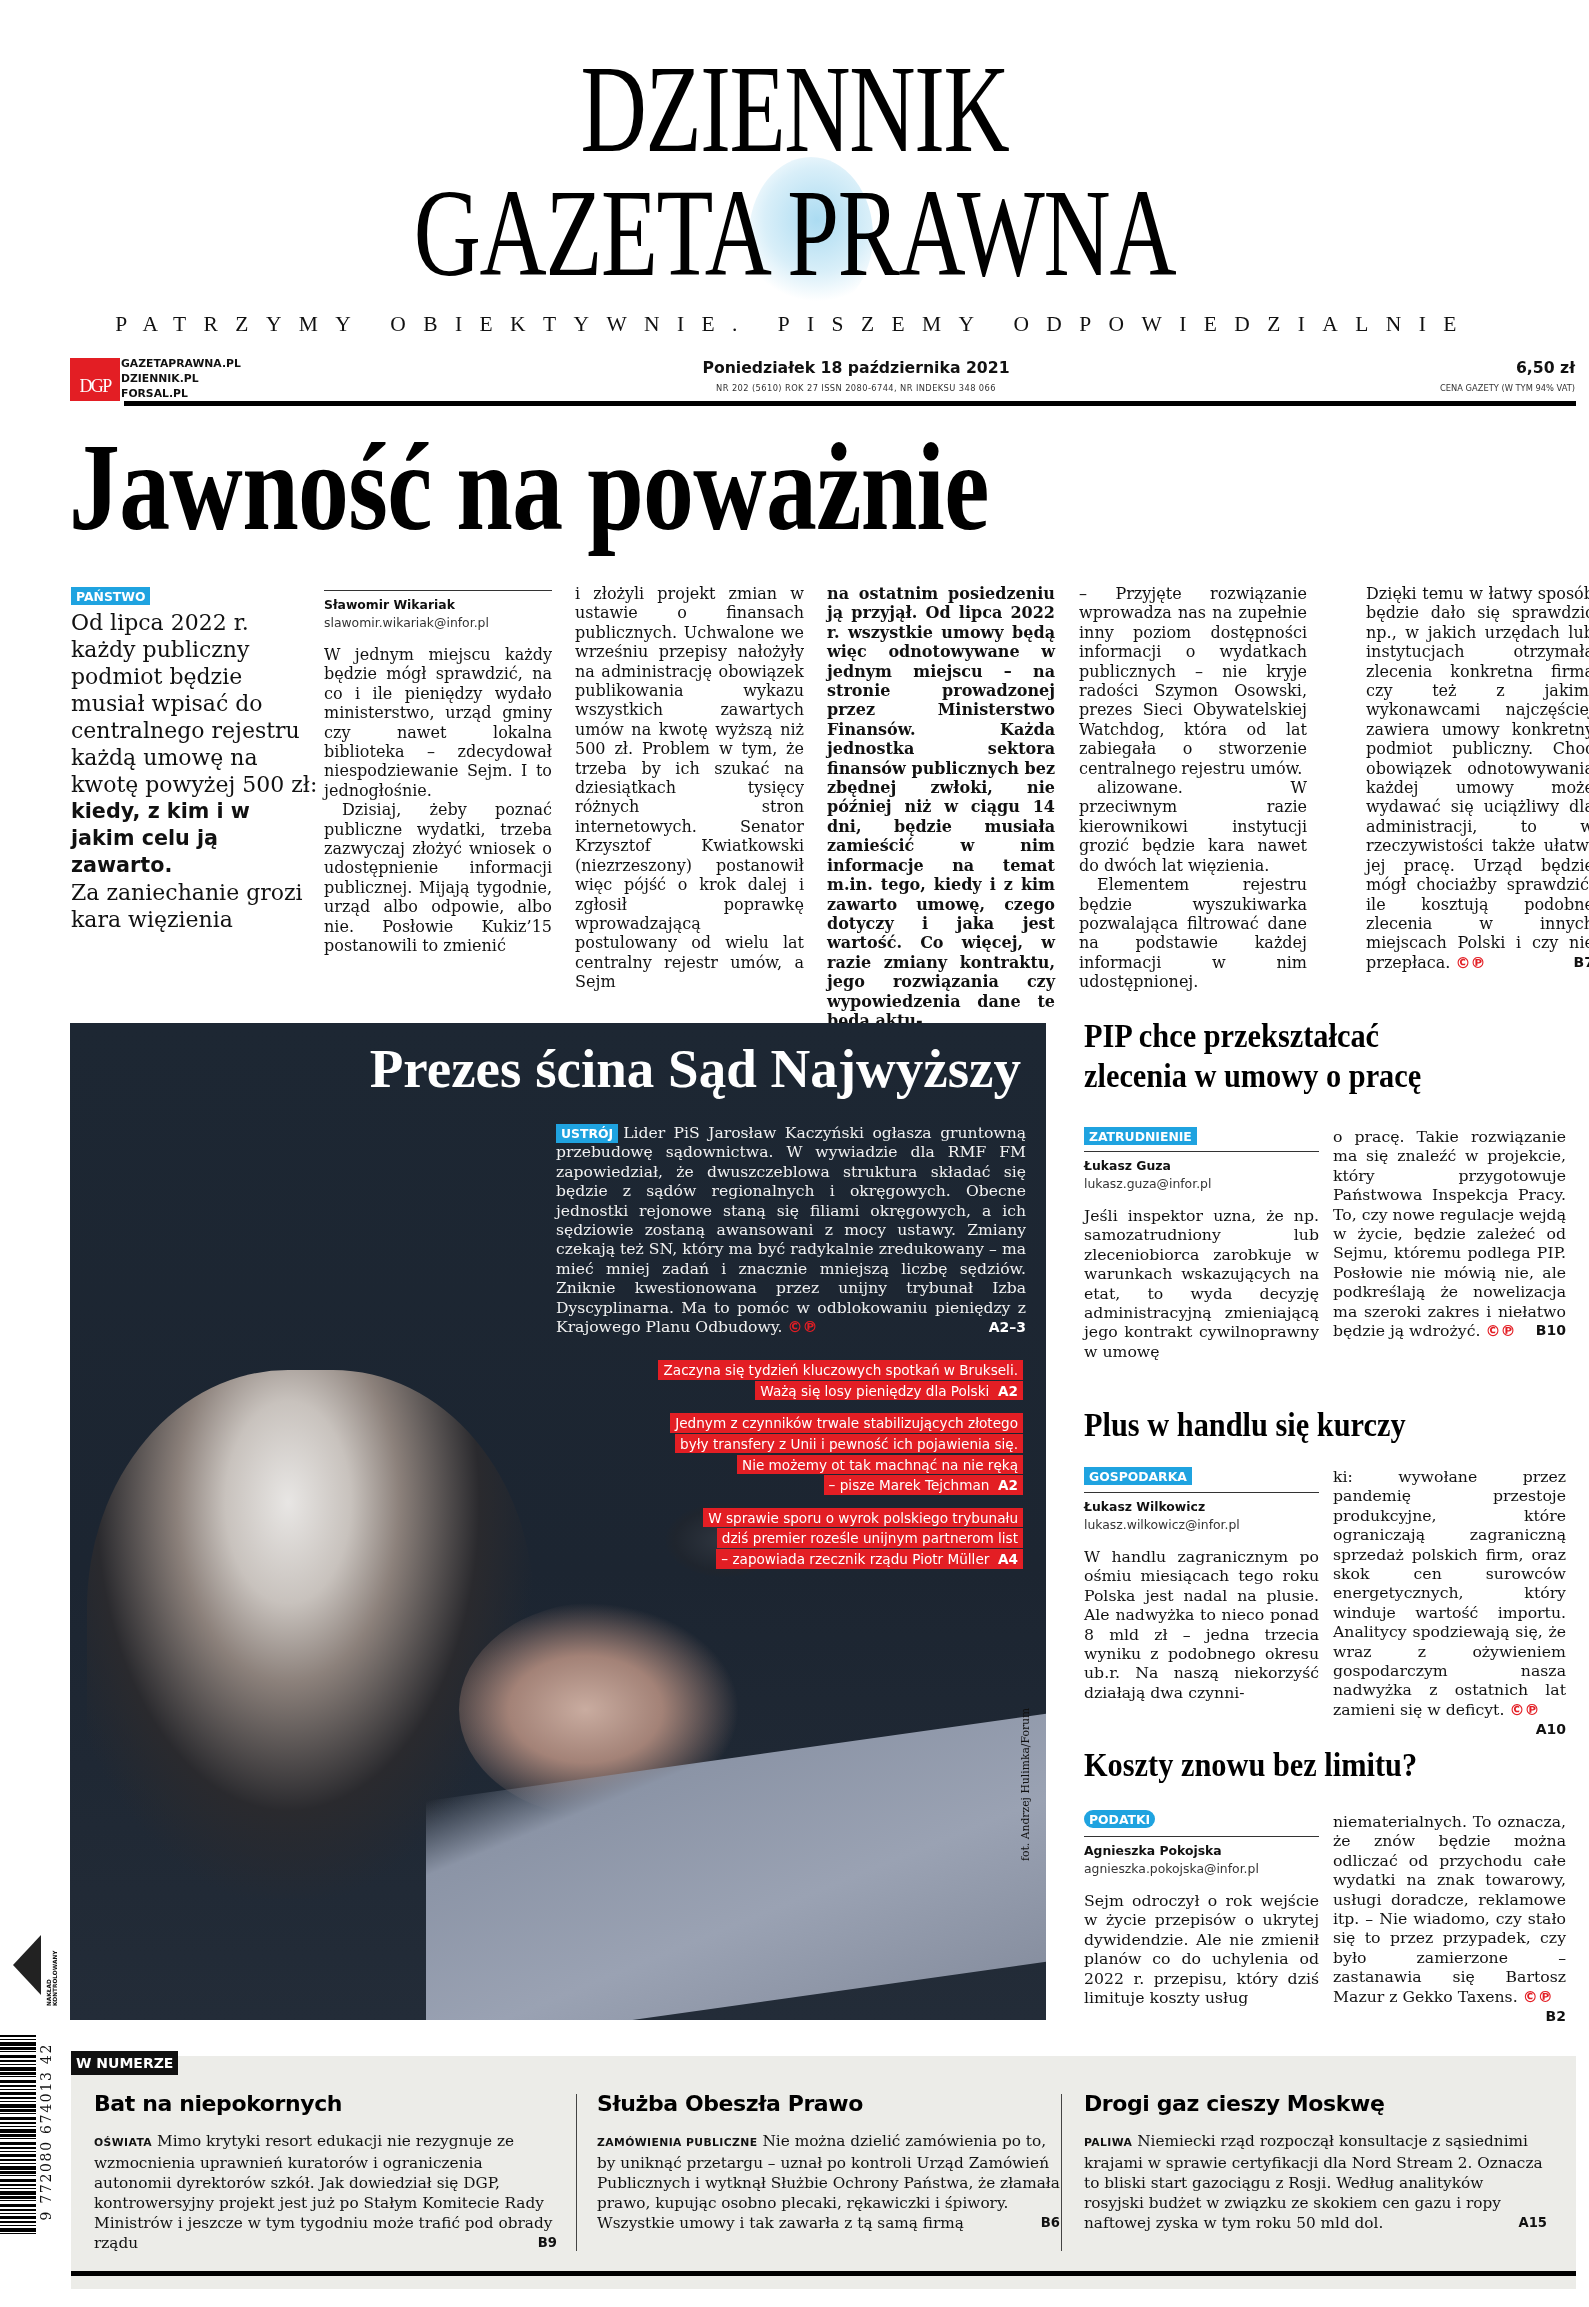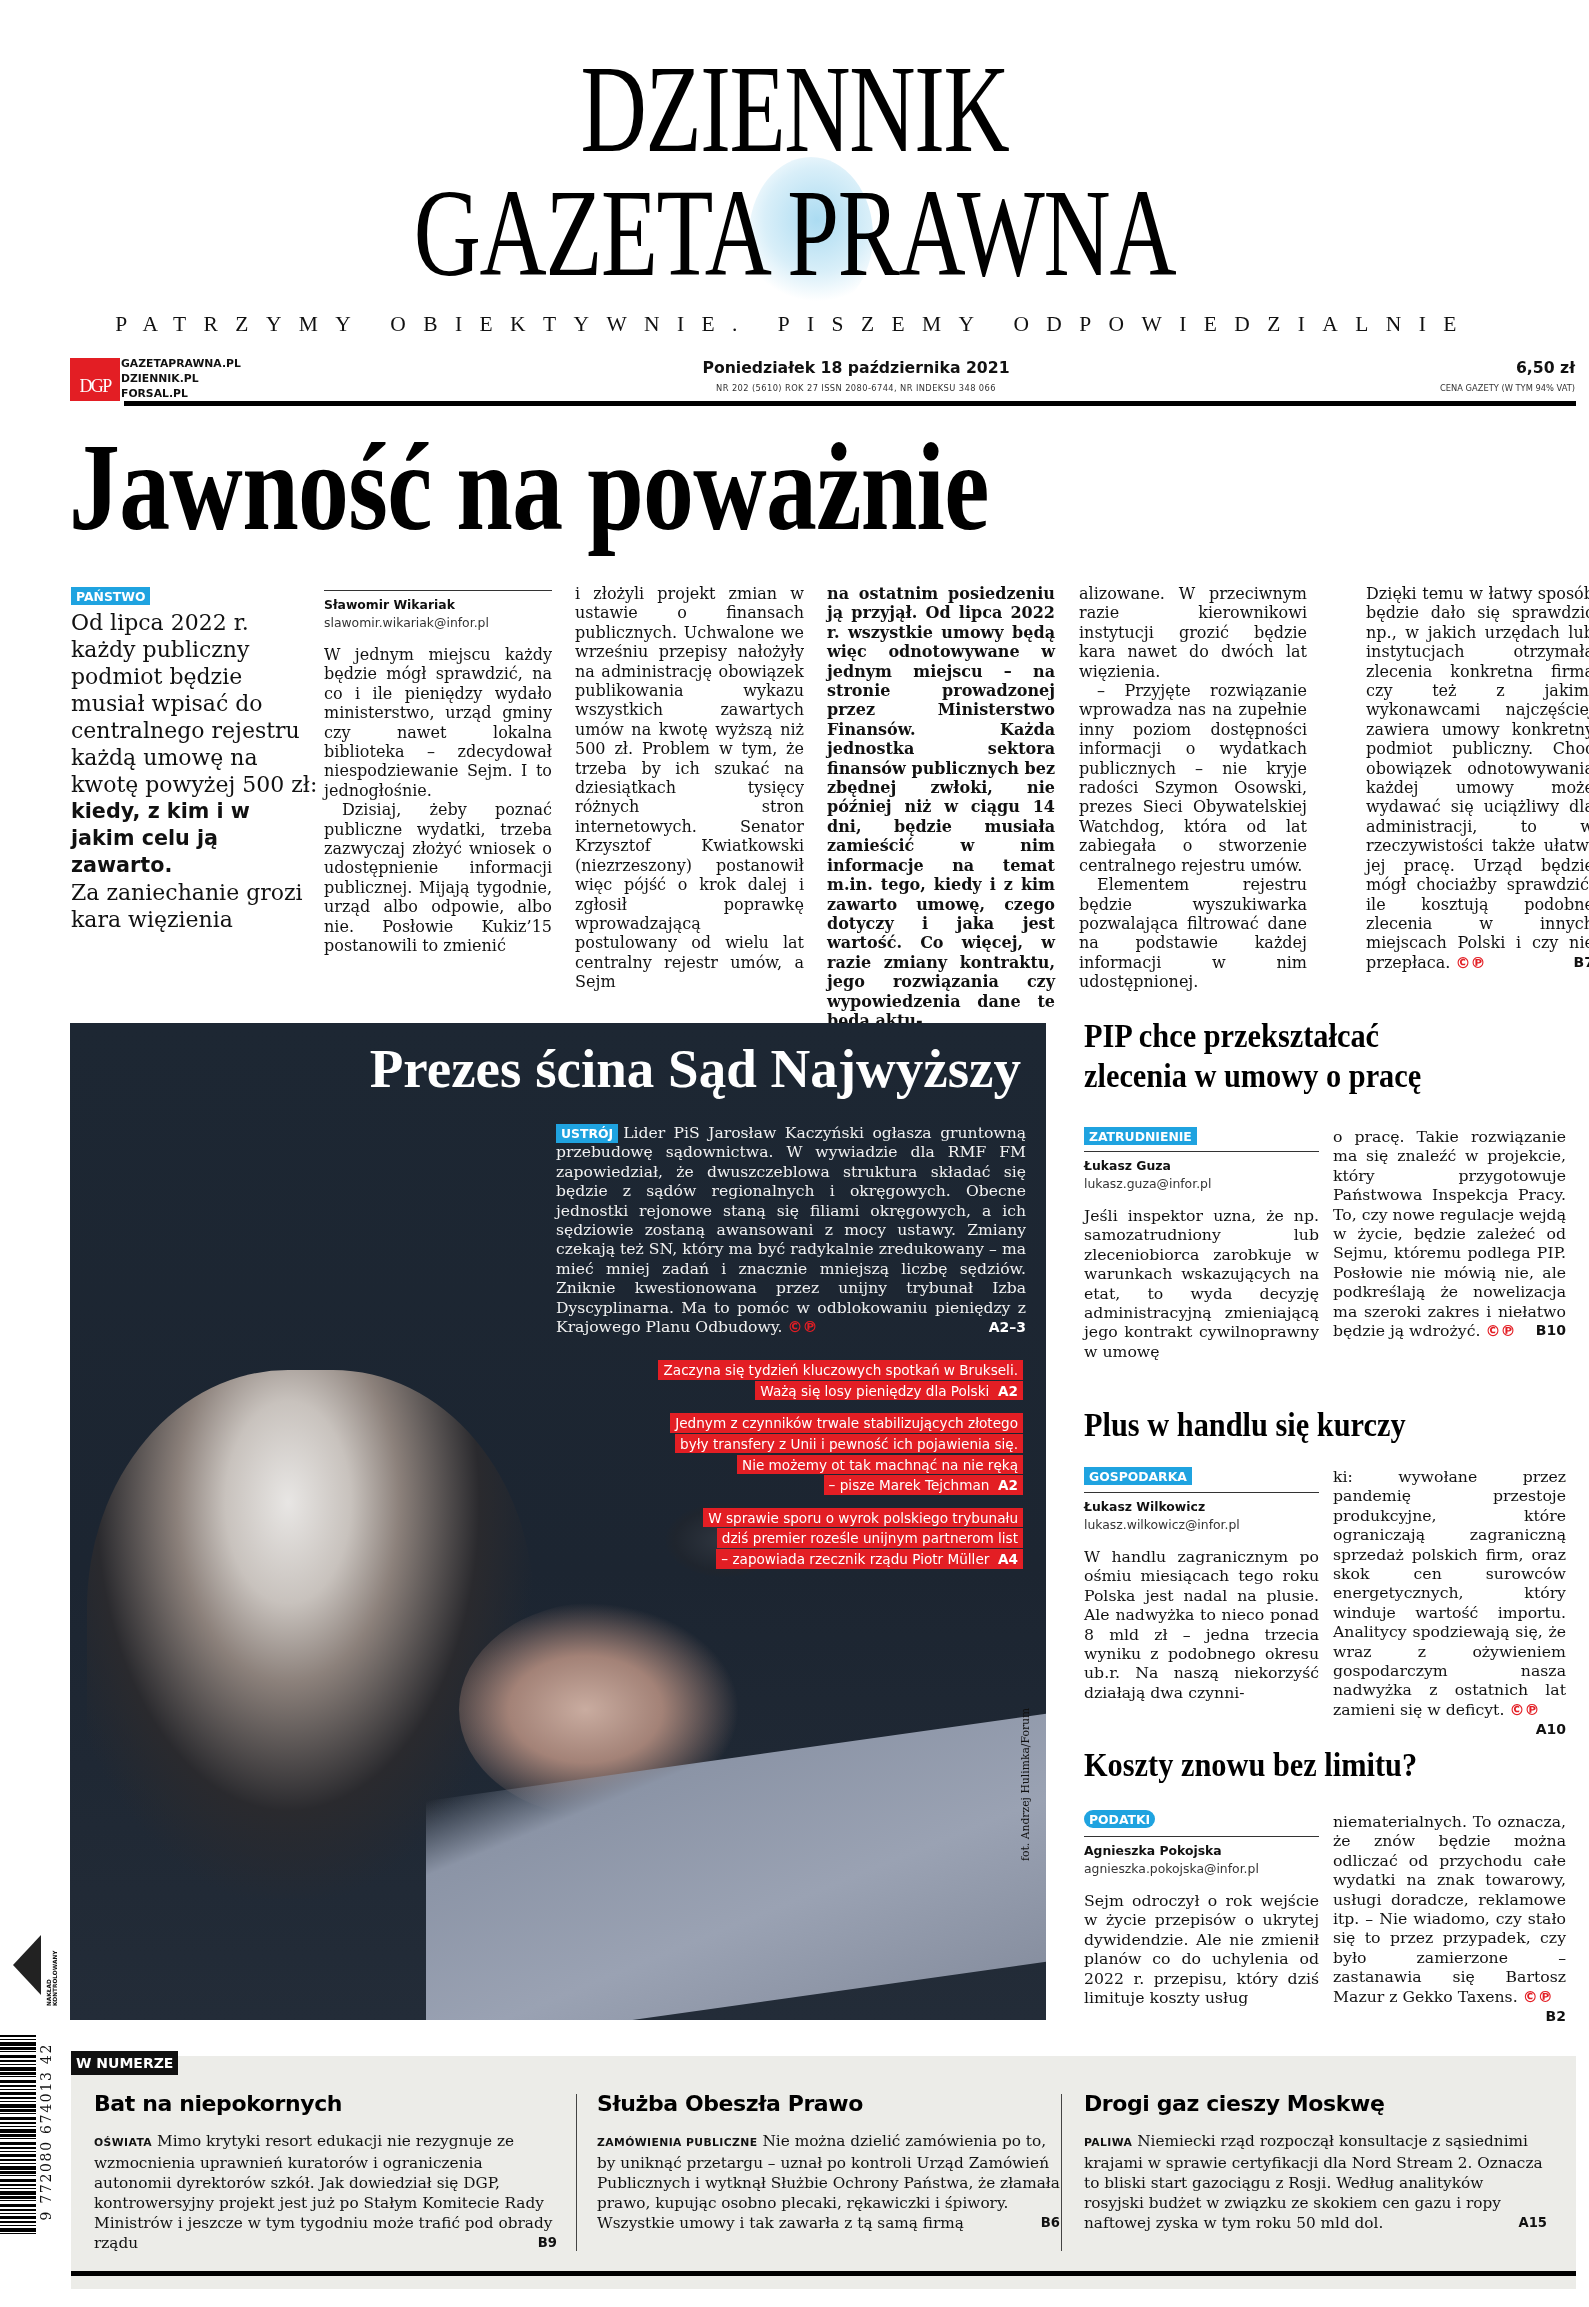--- a/index.html
+++ b/index.html
@@ -206,22 +206,22 @@
   <p>W jednym miejscu każdy będzie mógł sprawdzić, na co i ile pieniędzy wydało ministerstwo, urząd gminy czy nawet lokalna biblioteka – zdecydował niespodziewanie Sejm. I to jednogłośnie.</p>
   <p>Dzisiaj, żeby poznać publiczne wydatki, trzeba zazwyczaj złożyć wniosek o udostępnienie informacji publicznej. Mijają tygodnie, urząd albo odpowie, albo nie. Posłowie Kukiz’15 postanowili to zmienić</p>
 </div>
 <div class="col" style="left:575px; top:584px; width:229px;">
   <p>i złożyli projekt zmian w ustawie o finansach publicznych. Uchwalone we wrześniu przepisy nałożyły na administrację obowiązek publikowania wykazu wszystkich zawartych umów na kwotę wyższą niż 500 zł. Problem w tym, że trzeba by ich szukać na dziesiątkach tysięcy różnych stron internetowych. Senator Krzysztof Kwiatkowski (niezrzeszony) postanowił więc pójść o krok dalej i zgłosił poprawkę wprowadzającą postulowany od wielu lat centralny rejestr umów, a Sejm</p>
 </div>
 <div class="col" style="left:827px; top:584px; width:228px;font-weight:bold;">
   <p>na ostatnim posiedzeniu ją przyjął. Od lipca 2022 r. wszystkie umowy będą więc odnotowywane w jednym miejscu – na stronie prowadzonej przez Ministerstwo Finansów. Każda jednostka sektora finansów publicznych bez zbędnej zwłoki, nie później niż w ciągu 14 dni, będzie musiała zamieścić w nim informacje na temat m.in. tego, kiedy i z kim zawarto umowę, czego dotyczy i jaka jest wartość. Co więcej, w razie zmiany kontraktu, jego rozwiązania czy wypowiedzenia dane te będą aktu-</p>
 </div>
 <div class="col" style="left:1079px; top:584px; width:228px;">
+  <p>– Przyjęte rozwiązanie wprowadza nas na zupełnie inny poziom dostępności informacji o wydatkach publicznych – nie kryje radości Szymon Osowski, prezes Sieci Obywatelskiej Watchdog, która od lat zabiegała o stworzenie centralnego rejestru umów.</p>
   <p>alizowane. W przeciwnym razie kierownikowi instytucji grozić będzie kara nawet do dwóch lat więzienia.</p>
-  <p>– Przyjęte rozwiązanie wprowadza nas na zupełnie inny poziom dostępności informacji o wydatkach publicznych – nie kryje radości Szymon Osowski, prezes Sieci Obywatelskiej Watchdog, która od lat zabiegała o stworzenie centralnego rejestru umów.</p>
   <p>Elementem rejestru będzie wyszukiwarka pozwalająca filtrować dane na podstawie każdej informacji w nim udostępnionej.</p>
 </div>
 <div class="col" style="left:1330px; top:584px; width:228px;margin-left:36px;">
   <p><span>Dzięki temu w łatwy sposób będzie dało się sprawdzić np., w jakich urzędach lub instytucjach otrzymała zlecenia konkretna firma czy też z jakimi wykonawcami najczęściej zawiera umowy konkretny podmiot publiczny. Choć obowiązek odnotowywania każdej umowy może wydawać się uciążliwy dla administracji, to w rzeczywistości także ułatwi jej  pracę. Urząd będzie mógł chociażby sprawdzić, ile kosztują podobne zlecenia w innych miejscach Polski i czy nie przepłaca.</span> <span class="cp">©℗</span><span class="ref">B7</span></p>
 </div>
 
 <section class="photo-box">
   <div class="photo-person"></div>
   <div class="photo-mic"></div>
   <div class="photo-hand"></div>

